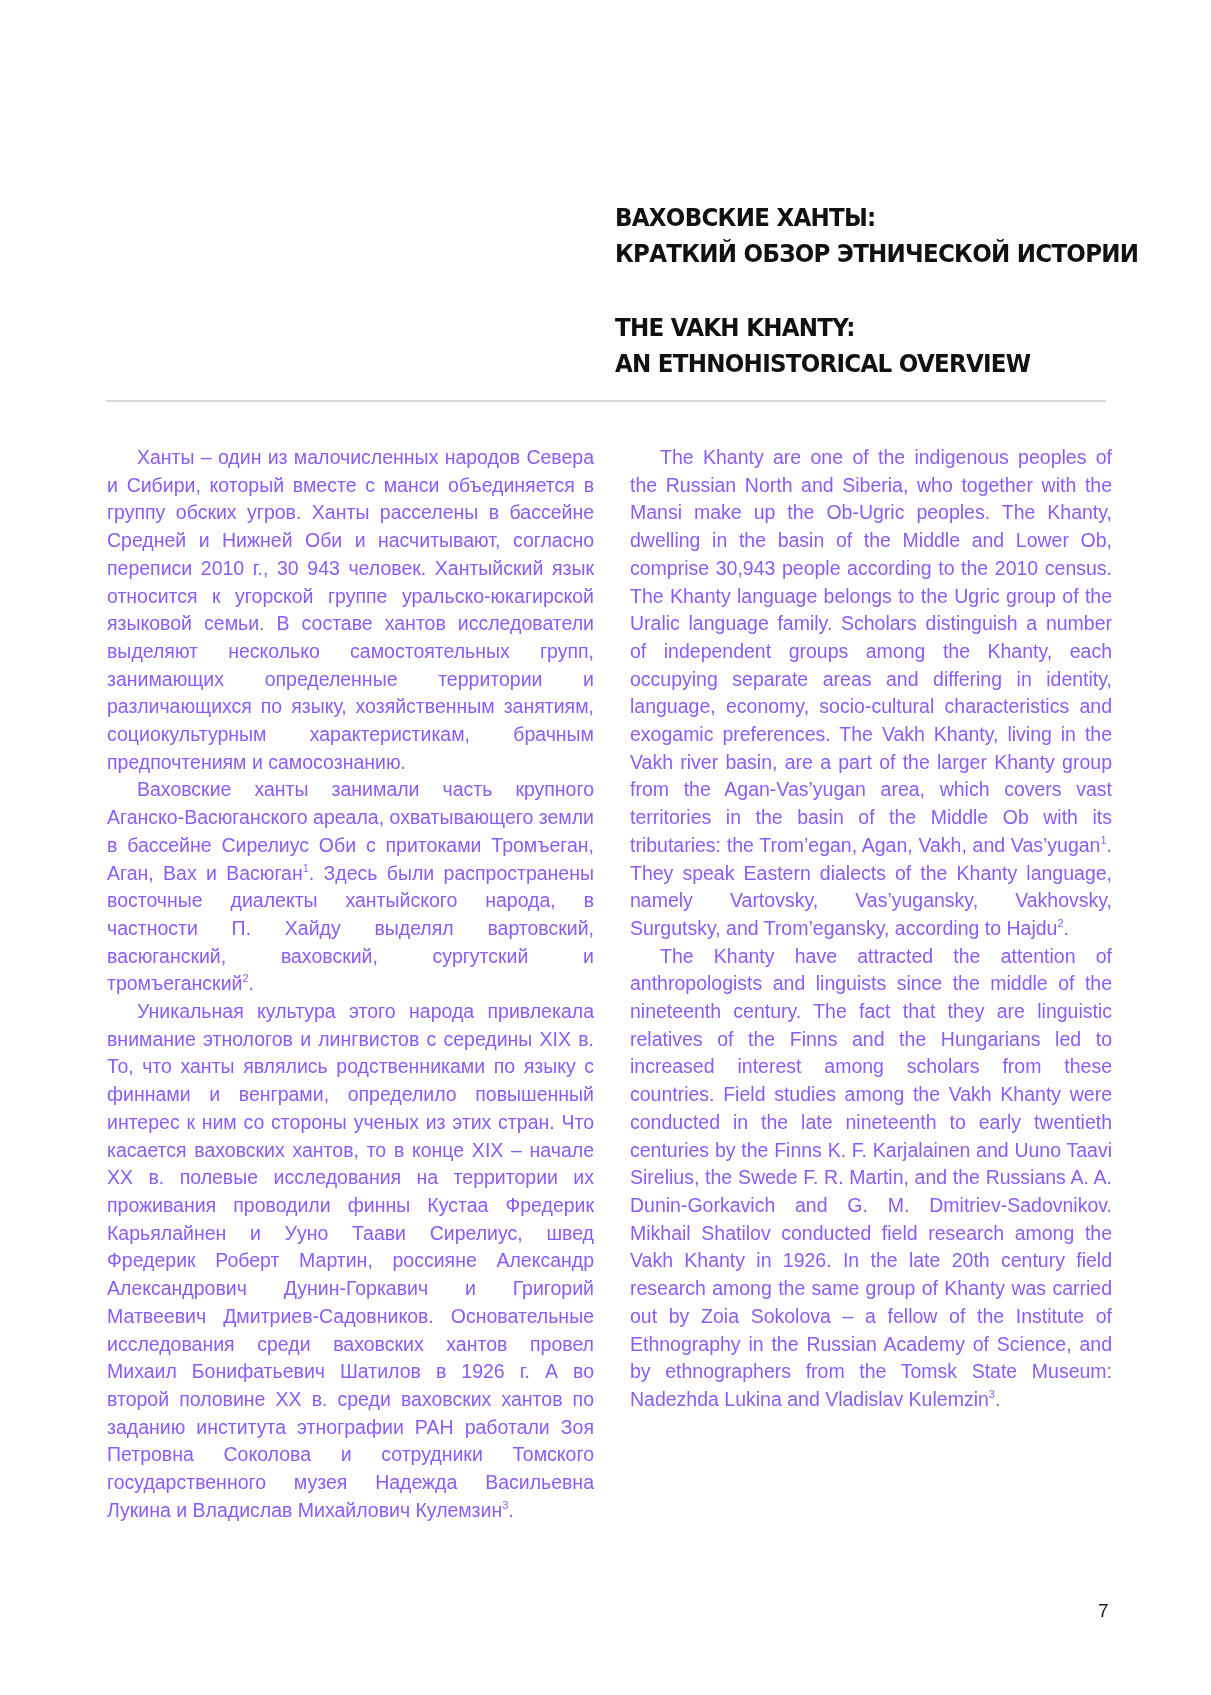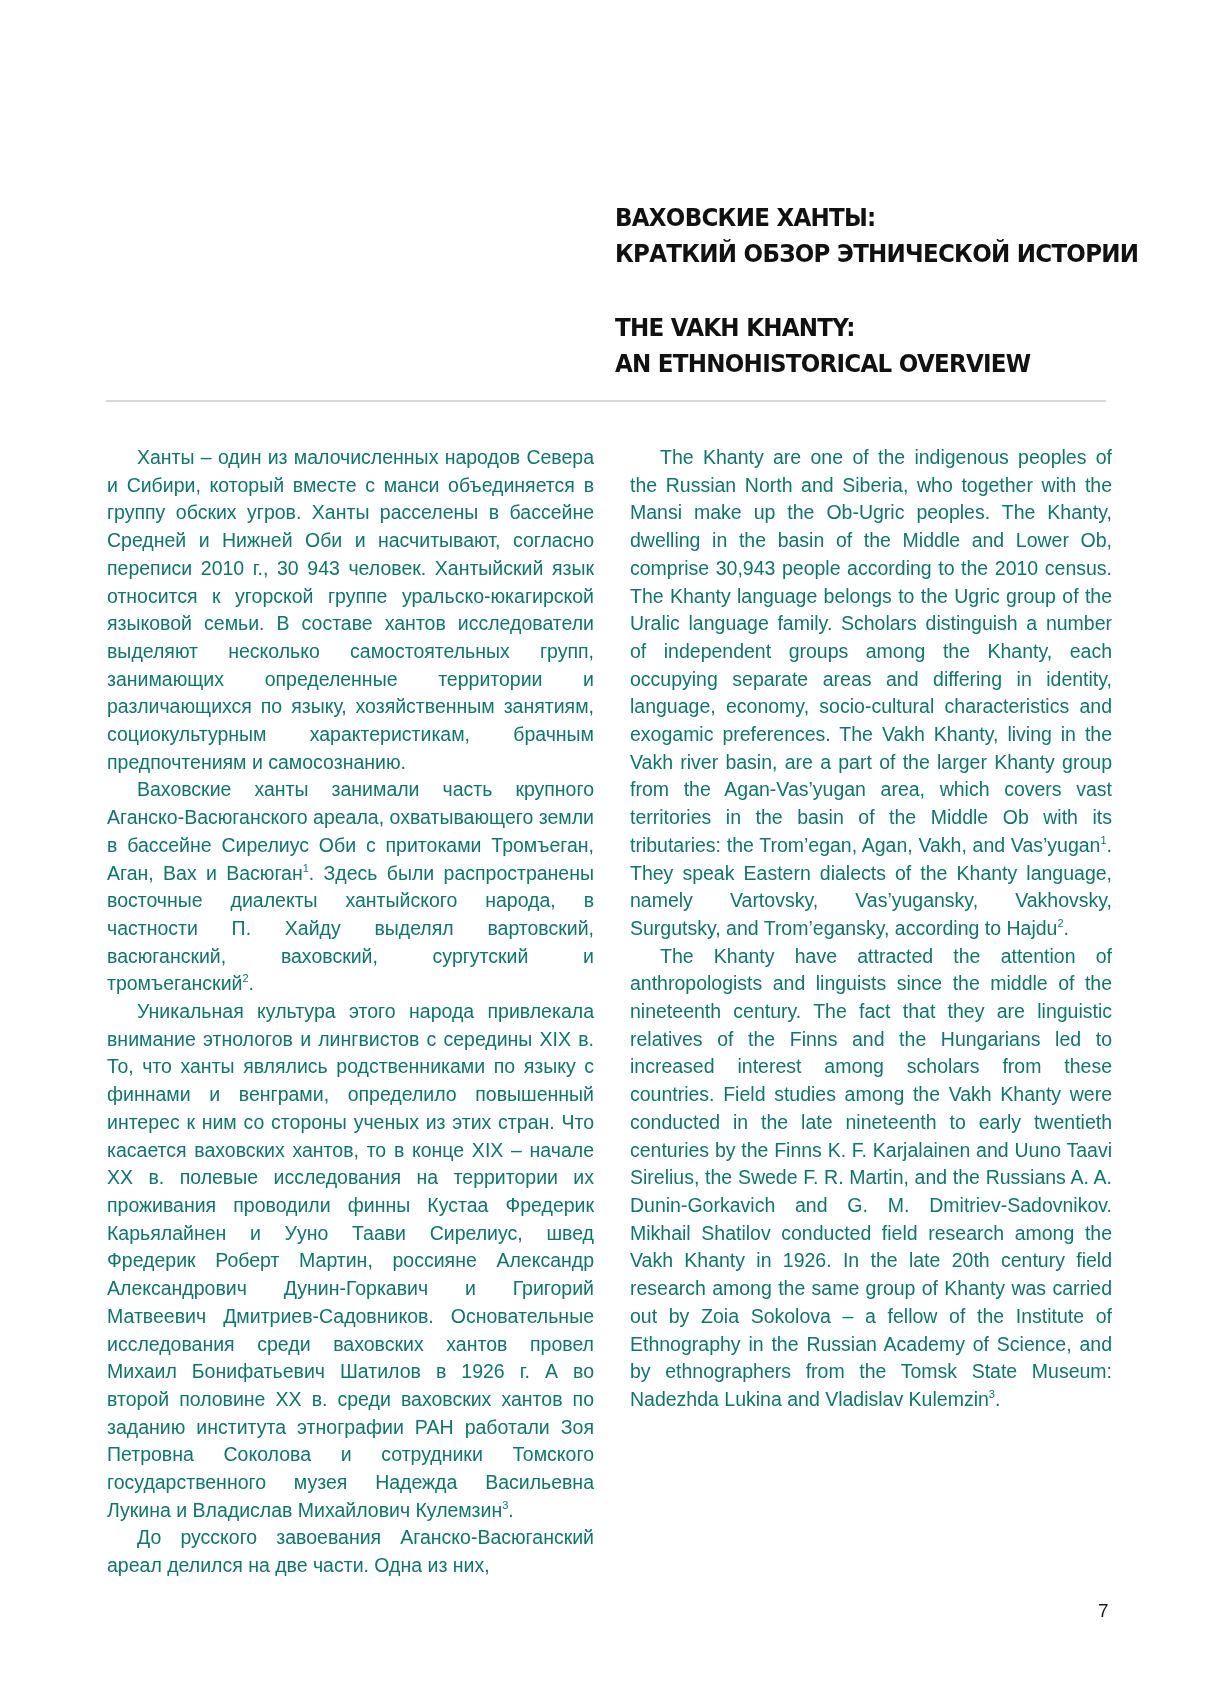--- a/index.html
+++ b/index.html
@@ -45,21 +45,21 @@
       background: #d9d9d9;
     }
     .col {
       position: absolute;
       top: 444px;
       width: 487px;
       font-size: 19.5px;
       line-height: 27.7px;
       text-align: justify;
       hyphens: manual;
-      color: #0f766e;
+      color: #8b5cf6;
       font-family: "Liberation Sans", sans-serif;
     }
     .col-ru { left: 107px; }
     .col-en { left: 630px; width: 482px; }
     .col p {
       margin: 0;
       text-indent: 30px;
     }
     .col sup {
       font-size: 11px;
@@ -88,21 +88,20 @@
     <span class="line">AN ETHNOHISTORICAL OVERVIEW</span>
   </h1>
 </div>
 
 <div class="divider"></div>
 
 <div class="col col-ru">
   <p>Ханты – один из малочисленных народов Севера и Сибири, который вместе с манси объединяется в группу обских угров. Ханты расселены в бассейне Средней и Нижней Оби и насчитывают, согласно переписи 2010 г., 30 943 человек. Хантыйский язык относится к угорской группе уральско-юкагирской языковой семьи. В составе хантов исследователи выделяют несколько самостоятельных групп, занимающих определенные территории и различающихся по языку, хозяйственным занятиям, социокультурным характеристикам, брачным предпочтениям и самосознанию.</p>
   <p><span>Ваховские ханты занимали часть крупного Аганско-Васюганского ареала, охватывающего земли в бассейне Сирелиус Оби с притоками Тромъеган, Аган, Вах и Васюган</span><sup>1</sup><span>. Здесь были распространены восточные диалекты хантыйского народа, в частности П. Хайду выделял вартовский, васюганский, ваховский, сургутский и тромъеганский</span><sup>2</sup><span>.</span></p>
   <p><span>Уникальная культура этого народа привлекала внимание этнологов и лингвистов с середины XIX в. То, что ханты являлись родственниками по языку с финнами и венграми, определило повышенный интерес к ним со стороны ученых из этих стран. Что касается ваховских хантов, то в конце XIX – начале XX в. полевые исследования на территории их проживания проводили финны Кустаа Фредерик Карьялайнен и Ууно Таави Сирелиус, швед Фредерик Роберт Мартин, россияне Александр Александрович Дунин-Горкавич и Григорий Матвеевич Дмитриев-Садовников. Основательные исследования среди ваховских хантов провел Михаил Бонифатьевич Шатилов в 1926 г. А во второй половине XX в. среди ваховских хантов по заданию института этнографии РАН работали Зоя Петровна Соколова и сотрудники Томского государственного музея Надежда Васильевна Лукина и Владислав Михайлович Кулемзин</span><sup>3</sup><span>.</span></p>
-  <p>До русского завоевания Аганско-Васюганский ареал делился на две части. Одна из них,</p>
 </div>
 
 <div class="col col-en">
   <p><span>The Khanty are one of the indigenous peoples of the Russian North and Siberia, who together with the Mansi make up the Ob-Ugric peoples. The Khanty, dwelling in the basin of the Middle and Lower Ob, comprise 30,943 people according to the 2010 census. The Khanty language belongs to the Ugric group of the Uralic language family. Scholars distinguish a number of independent groups among the Khanty, each occupying separate areas and differing in identity, language, economy, socio-cultural characteristics and exogamic preferences.</span> <span>The Vakh Khanty, living in the Vakh river basin, are a part of the larger Khanty group from the Agan-Vas’yugan area, which covers vast territories in the basin of the Middle Ob with its tributaries: the Trom’egan, Agan, Vakh, and Vas’yugan</span><sup>1</sup><span>. They speak Eastern dialects of the Khanty language, namely Vartovsky, Vas’yugansky, Vakhovsky, Surgutsky, and Trom’egansky, according to Hajdu</span><sup>2</sup><span>.</span></p>
   <p><span>The Khanty have attracted the attention of anthropologists and linguists since the middle of the nineteenth century. The fact that they are linguistic relatives of the Finns and the Hungarians led to increased interest among scholars from these countries. Field studies among the Vakh Khanty were conducted in the late nineteenth to early twentieth centuries by the Finns K. F. Karjalainen and Uuno Taavi Sirelius, the Swede F. R. Martin, and the Russians A. A. Dunin-Gorkavich and G. M. Dmitriev-Sadovnikov. Mikhail Shatilov conducted field research among the Vakh Khanty in 1926. In the late 20th century field research among the same group of Khanty was carried out by Zoia Sokolova – a fellow of the Institute of Ethnography in the Russian Academy of Science, and by ethnographers from the Tomsk State Museum: Nadezhda Lukina and Vladislav Kulemzin</span><sup>3</sup><span>.</span></p>
 </div>
 
 <div class="page-number">7</div>
 
 </body></html>

